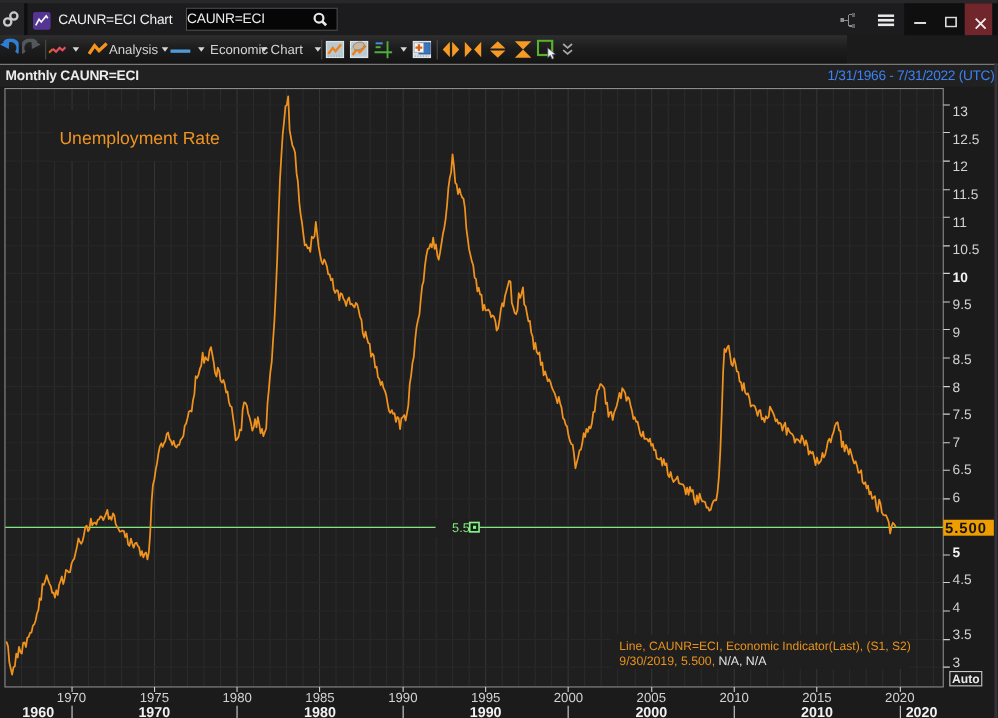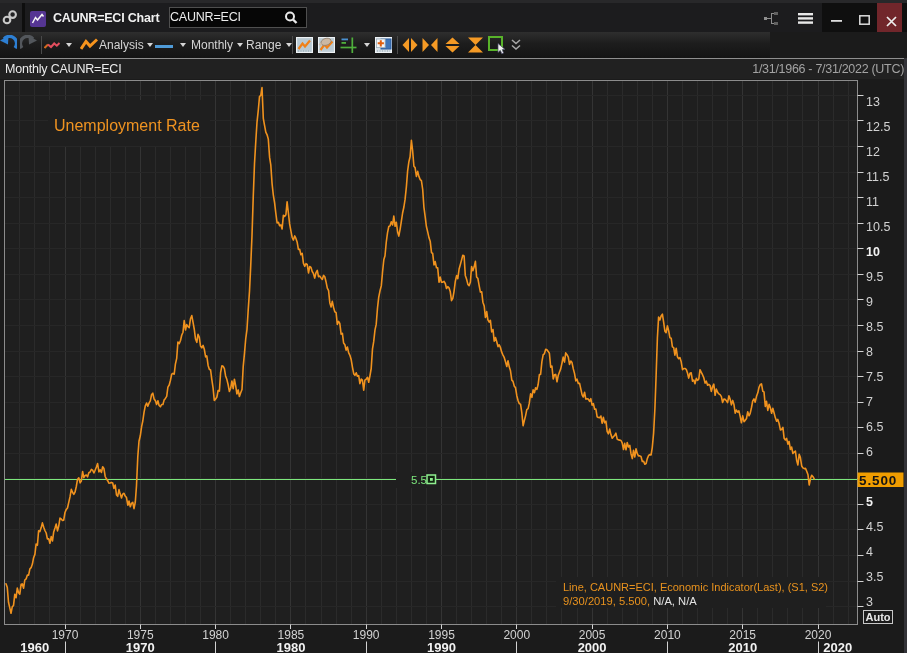--- a/index.html
+++ b/index.html
@@ -1,30 +1,30 @@
 <!DOCTYPE html>
 <html><head><meta charset="utf-8"><style>
 *{margin:0;padding:0;box-sizing:border-box}
 html,body{width:907px;height:653px;overflow:hidden;background:#1b1b1b;font-family:"Liberation Sans",sans-serif}
 #win{position:relative;width:907px;height:653px}
 #titlebar{position:absolute;left:0;top:0;width:907px;height:32px;background:#1c1c1e}
 #titlebar .topstrip{position:absolute;left:0;top:0;width:907px;height:3px;background:#28282a}
 #linkbox{position:absolute;left:0;top:3px;width:22px;height:29px;background:#222224}
 #sepv{position:absolute;left:22px;top:3px;width:3px;height:29px;background:#0e0e0e}
 #appicon{position:absolute;left:30px;top:11px;width:16px;height:16px;background:#553593;border-radius:2px}
-#wtitle{position:absolute;left:53px;top:11px;font-size:12.5px;font-weight:bold;color:#f0f0f0;letter-spacing:-.2px}
+#wtitle{position:absolute;left:53px;top:11px;font-size:12.5px;font-weight:normal;color:#f0f0f0;letter-spacing:-.2px}
 #searchbox{position:absolute;left:169px;top:7px;width:138px;height:21px;background:#060606;border:1px solid #4f4f4f;color:#ececec;font-size:12.5px;line-height:19px;padding-left:0;letter-spacing:-.2px}
 #btnarea{position:absolute;left:822px;top:3px;width:85px;height:29px;background:#0f0f0f}
 #closebtn{position:absolute;left:877px;top:3px;width:24.5px;height:29px;background:#71262b}
 #rightedge{position:absolute;left:904px;top:58px;width:3px;height:595px;background:#333338;z-index:50}
 #toolbar{position:absolute;left:0;top:32px;width:770px;height:26px;background:linear-gradient(#2e2e2e,#1d1d1d 45%,#141414)}
 #toolsep{position:absolute;left:0;top:58px;width:907px;height:1px;background:#8f8f8f}
 #header{position:absolute;left:0;top:59px;width:907px;height:20px;background:#212121}
-#htitle{position:absolute;left:5px;top:2.5px;font-size:12.5px;font-weight:normal;color:#ececec;letter-spacing:-.2px}
-#hdate{position:absolute;right:3px;top:2.5px;font-size:12.5px;color:#a3a3a3;letter-spacing:-.3px}
+#htitle{position:absolute;left:5px;top:2.5px;font-size:12.5px;font-weight:bold;color:#ececec;letter-spacing:-.2px}
+#hdate{position:absolute;right:3px;top:2.5px;font-size:12.5px;color:#3b82f6;letter-spacing:-.3px}
 .tbtxt{position:absolute;top:6px;font-size:12px;color:#d4d4d4}
 .caret{position:absolute;top:11px;width:0;height:0;border-left:3.5px solid transparent;border-right:3.5px solid transparent;border-top:4px solid #d6d6d6}
 .tsep{position:absolute;top:4px;width:1px;height:18px;background:#4a4a4a}
 </style></head><body>
 <div id="win">
  <div id="titlebar">
   <div class="topstrip"></div>
   <div id="linkbox"></div>
       <div id="sepv"></div>
   <svg style="position:absolute;left:2px;top:10px" width="16" height="15" viewBox="0 0 16 15">
@@ -79,23 +79,23 @@
     <polyline points="4,4.5 7,7 10.2,3.5 12.8,5.7 15.5,3" fill="none" stroke="#e34e5e" stroke-width="2"></polyline>
   </svg>
   <div class="caret" style="left:66px"></div>
   <svg style="position:absolute;left:80px;top:6px" width="18" height="13" viewBox="0 0 18 13">
     <polyline points="1,11 6,3.5 10,8 17,1.5" fill="none" stroke="#f7941d" stroke-width="3"></polyline>
   </svg>
   <div class="tbtxt" style="left:99px">Analysis</div>
   <div class="caret" style="left:147px"></div>
   <div style="position:absolute;left:155px;top:12.5px;width:18px;height:3px;background:#4f9bd8"></div>
   <div class="caret" style="left:180px"></div>
-  <div class="tbtxt" style="left:191px">Monthly</div>
+  <div class="tbtxt" style="left:191px">Economic</div>
   <div class="caret" style="left:237px"></div>
-  <div class="tbtxt" style="left:246px">Range</div>
+  <div class="tbtxt" style="left:246px">Chart</div>
   <div class="caret" style="left:286px"></div>
   <div class="tsep" style="left:292px"></div>
   <svg style="position:absolute;left:296px;top:5px" width="17" height="16" viewBox="0 0 17 16">
     <rect x="0.5" y="0.5" width="16" height="15" fill="#c6d3da" stroke="#eef2f5"></rect>
     <rect x="1.5" y="1.5" width="14" height="12" fill="#b9c9d2"></rect>
     <polyline points="2.5,12 6.5,6.5 9,9.5 14,3.5" fill="none" stroke="#f08018" stroke-width="2.2"></polyline>
     <path d="M2 14 H15" stroke="#8fa3ad" stroke-width="1" stroke-dasharray="1 1.5"></path>
   </svg>
   <svg style="position:absolute;left:318px;top:5px" width="17" height="16" viewBox="0 0 17 16">
     <rect x="0.5" y="0.5" width="16" height="15" fill="#c6d3da" stroke="#eef2f5"></rect>

